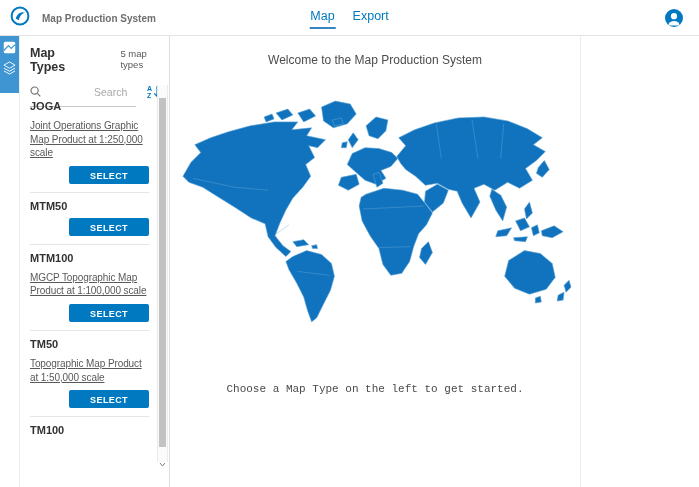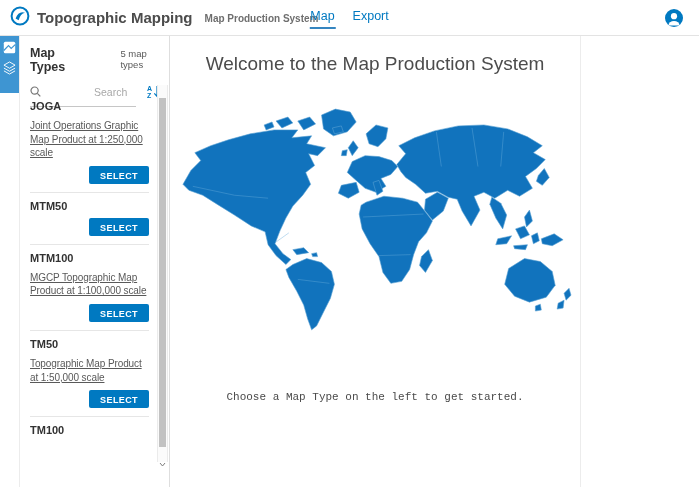--- a/index.html
+++ b/index.html
@@ -32,49 +32,48 @@
   .search-field { display:flex; align-items:center; gap:5px; border-bottom:1px solid #c6c6c6; padding-bottom:5px; width:106px; }
   .search-field input { border:0; outline:0; width:84px; font-size:10.5px; color:#333; font-family:inherit; background:transparent;margin-left:48px; }
   .search-field input::placeholder { color:#a8a8a8; }
   .sort-btn { cursor:pointer; margin-top:1px; }
 
   .list { position:absolute; top:57px; left:0; right:0; height:377px; overflow:hidden; padding:0 20px 0 10px; }
   .item { padding:8px 0; }
   .item + .item { border-top:1px solid #e6e6e6; }
   .item-title { font-size:11px; font-weight:700; color:#323232; line-height:11px; }
   .item-desc { margin-top:7px; font-size:10px; letter-spacing:-0.1px; color:#595959; line-height:13.6px;text-decoration:underline; }
-  .select-btn { display:block; margin:6px 0 0 auto; background:#0079c1; color:#fff; border:none; border-radius:2px; font-size:9px; font-weight:700; letter-spacing:.4px; padding:5px 11px; font-family:inherit; cursor:pointer; height:18px; }
+  .select-btn { display:block; margin:6px 0 0 auto; background:#0079c1; color:#fff; border:none; border-radius:2px; font-size:9px; font-weight:700; letter-spacing:.4px; padding:5px 21px; font-family:inherit; cursor:pointer; height:18px; }
 
   .scrollbar { position:absolute; top:49px; right:1px; width:11px; height:377px; background:#fbfbfb; border-left:1px solid #ebebeb; border-right:1px solid #ebebeb; }
   .sb-arrow { position:absolute; left:1px; width:7px; height:5px; cursor:pointer; }
   .sb-arrow.up { top:4px; }
   .sb-arrow.down { bottom:4px; }
   .sb-thumb { position:absolute; left:1px; top:13px; width:7px; height:349px; background:#c2c2c2; cursor:pointer; }
 
   main { flex:1; display:flex; background:#fff; }
   .welcome-panel { width:411px; border-right:1px solid #ececec; display:flex; flex-direction:column; align-items:center; }
-  .welcome-title { margin-top:17px; font-size:19px; font-weight:400; color:#4c4c4c; }
+  .welcome-title { margin-top:17px; font-size:12px; font-weight:400; color:#4c4c4c; }
   .map-svg { margin-top:24px; width:396px; height:238px; }
   .helper { margin-top:54px; font-size:11px; color:#4a4a4a;font-family:Liberation Mono, monospace; }
   .main-spacer { flex:1; background:#fff; }
 </style>
 </head>
 <body>
 
 <div class="app">
 
   <header>
     <div class="brand">
       <span>
         <svg width="20" height="20" viewBox="0 0 20 20">
           <circle cx="10" cy="10" r="8.4" fill="#fff" stroke="#0079c1" stroke-width="2"></circle>
           <path d="M5.6,12.6 Q8.6,4.6 15,6.8 Q10.4,7.8 8.6,14.2 Z" fill="#0079c1"></path>
         </svg>
       </span>
-      <span class="app-title">Topographic Mapping</span>
       <span class="app-subtitle">Map Production System</span>
     </div>
 
     <nav>
       <a class="nav-item active">Map</a>
       <a class="nav-item">Export</a>
     </nav>
 
     <span class="avatar">
       <svg width="18" height="18" viewBox="0 0 18 18">

